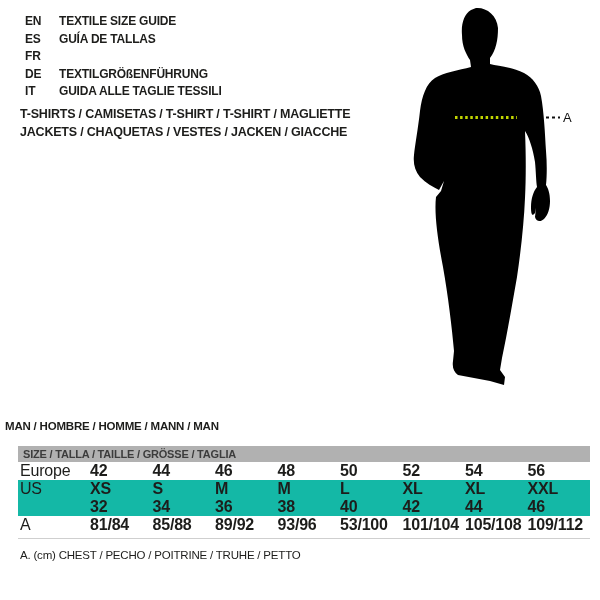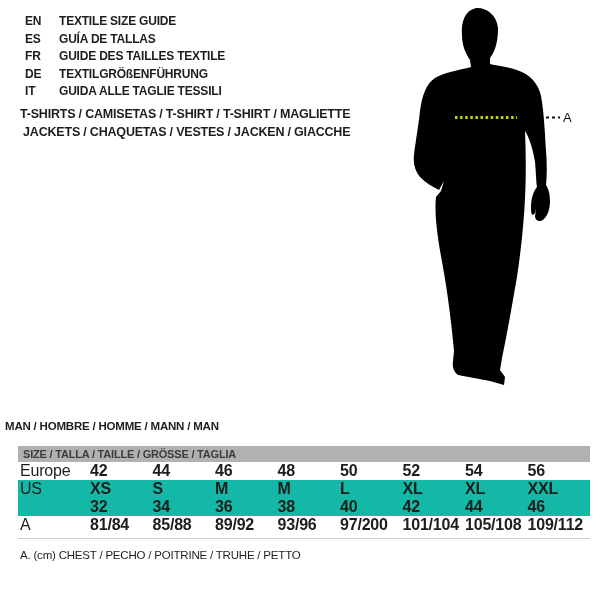--- a/index.html
+++ b/index.html
@@ -7,21 +7,21 @@
     position:relative;width:600px;height:600px;background:#ffffff;overflow:hidden;
     font-family:"Liberation Sans","DejaVu Sans",sans-serif;color:#1d1d1b;
     letter-spacing:-0.2px;
   }
   
   .lang-list{position:absolute;left:25px;top:13px;}
   .lang-row{display:flex;height:17.5px;line-height:17.5px;font-size:12px;font-weight:700;}
   .lang-code{width:34px;}
   
   .categories{position:absolute;left:20px;top:105px;}
-  .cat-line{font-size:12.5px;font-weight:700;line-height:18px;text-align:right;}
+  .cat-line{font-size:12.5px;font-weight:700;line-height:18px;}
   
   .figure{position:absolute;left:390px;top:0;width:210px;height:400px;}
   
   .man-title{position:absolute;left:5px;top:420px;font-size:11.5px;font-weight:700;}
   
   .size-table{position:absolute;left:18px;top:446px;width:572px;}
   .table-header{height:16px;line-height:16px;background:#b1b1b1;color:#3c3c3c;
     font-size:11px;font-weight:700;padding-left:5px;}
   .t-row{display:flex;height:18px;line-height:18px;font-size:16px;}
   .t-row.gray{background:#14b8a6;}
@@ -40,21 +40,20 @@
     <div class="lang-row">
       <span class="lang-code">EN</span>
       <span class="lang-label">TEXTILE SIZE GUIDE</span>
     </div>
     <div class="lang-row">
       <span class="lang-code">ES</span>
       <span class="lang-label">GUÍA DE TALLAS</span>
     </div>
     <div class="lang-row">
       <span class="lang-code">FR</span>
-      <span class="lang-label">GUIDE DES TAILLES TEXTILE</span>
     </div>
     <div class="lang-row">
       <span class="lang-code">DE</span>
       <span class="lang-label">TEXTILGRÖßENFÜHRUNG</span>
     </div>
     <div class="lang-row">
       <span class="lang-code">IT</span>
       <span class="lang-label">GUIDA ALLE TAGLIE TESSILI</span>
     </div>
   </div>
@@ -146,21 +145,21 @@
       <span class="t-cell">44</span>
       <span class="t-cell">46</span>
     </div>
 
     <div class="t-row">
       <span class="t-label">A</span>
       <span class="t-cell">81/84</span>
       <span class="t-cell">85/88</span>
       <span class="t-cell">89/92</span>
       <span class="t-cell">93/96</span>
-      <span class="t-cell">97/200</span>
+      <span class="t-cell">53/100</span>
       <span class="t-cell">101/104</span>
       <span class="t-cell">105/108</span>
       <span class="t-cell">109/112</span>
     </div>
   </div>
 
   <div class="table-rule"></div>
 
   <div class="footnote">A. (cm) CHEST / PECHO / POITRINE / TRUHE / PETTO</div>
 

